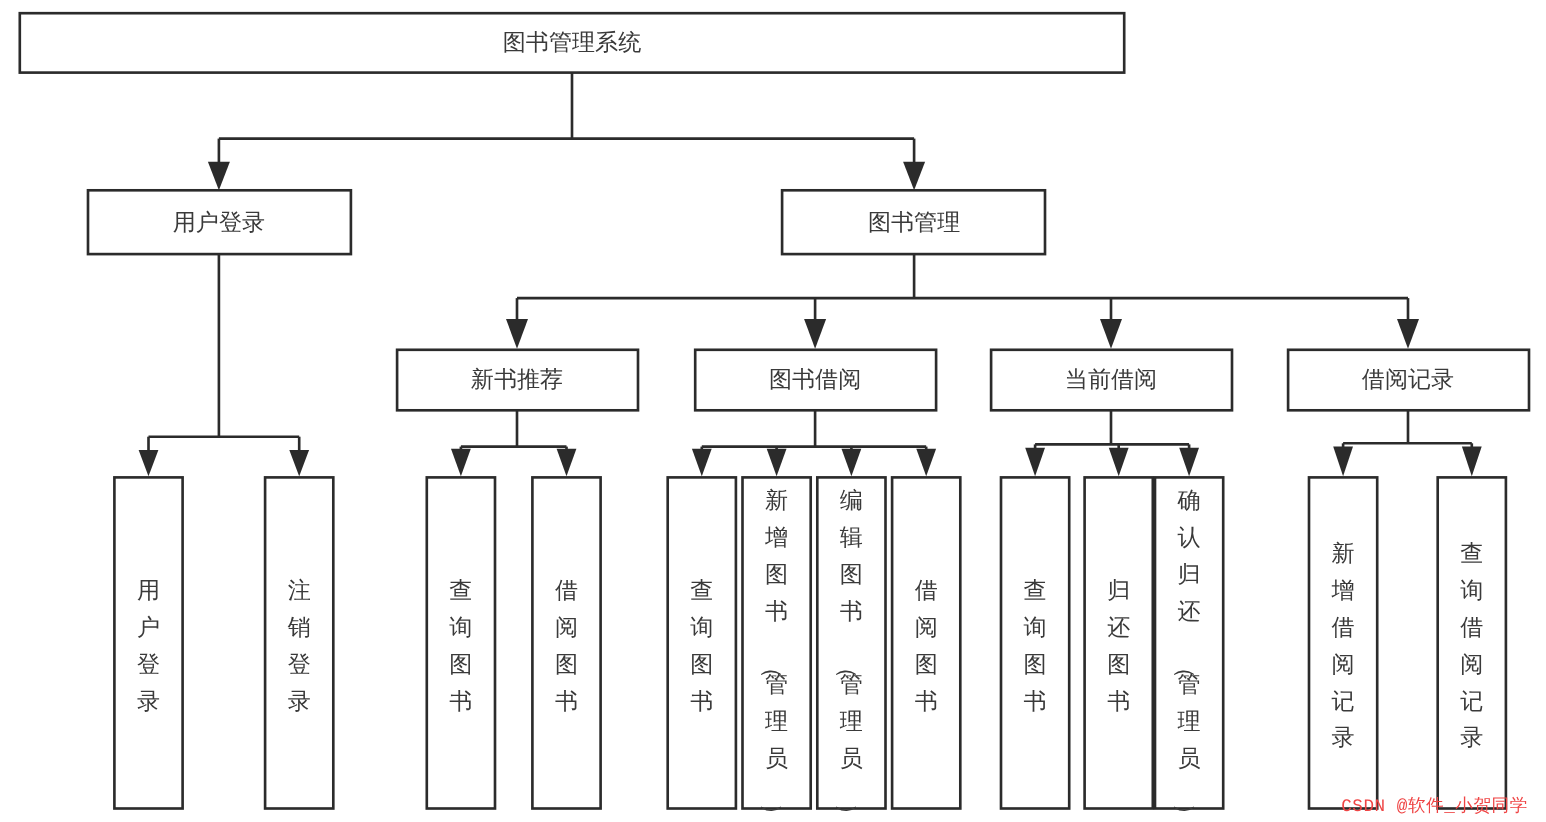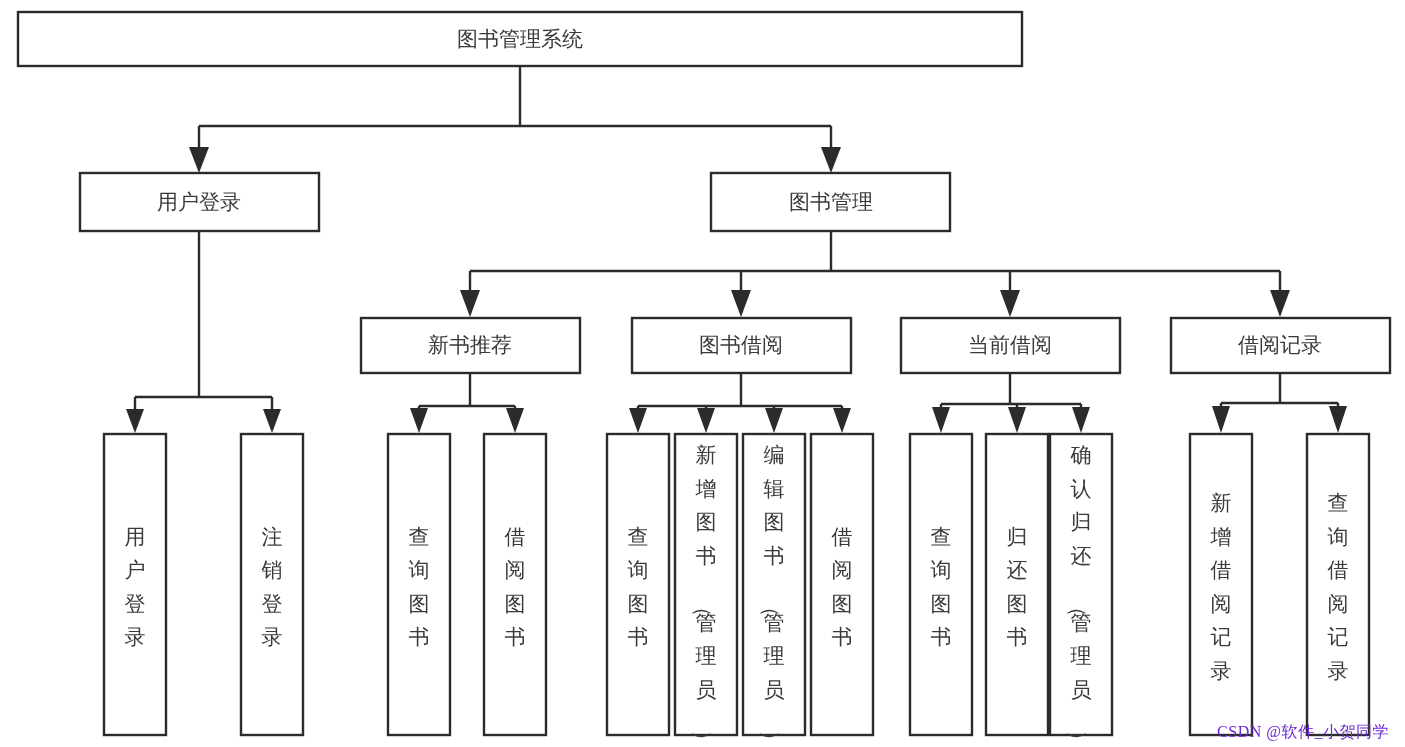--- a/index.html
+++ b/index.html
@@ -50,23 +50,23 @@
   .node-label-vertical {
     fill: #3a3a3a;
     font-family: "DejaVu Sans", "Liberation Sans", sans-serif;
     font-size: 21px;
     text-anchor: middle;
   }
   .watermark-text {
     position: absolute;
     right: 14px;
     bottom: 4px;
-    font-family: Liberation Serif, serif;
+    font-family: Liberation Mono, monospace;
     font-size: 16px;
-    color: #6d28d9;
+    color: #ef4444;
     white-space: nowrap;
     letter-spacing: 0.5px;
     user-select: none;
     margin-left: 29px;
   }
 </style>
 </head>
 <body>
 
 <div id="diagram-root">

